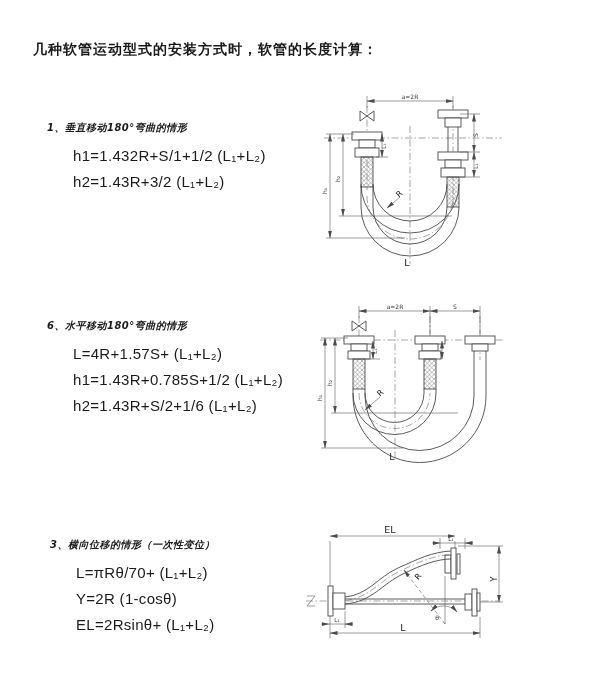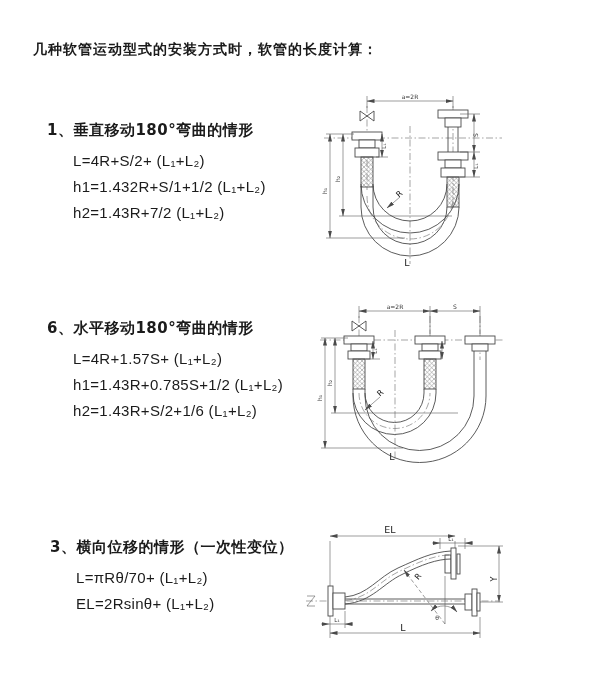--- a/index.html
+++ b/index.html
@@ -1,20 +1,20 @@
 <!DOCTYPE html>
 <html><head>
 <meta charset="utf-8">
 <style>
   html,body{margin:0;padding:0;background:#fff;}
   .page{position:relative;width:600px;height:675px;background:#fff;overflow:hidden;
         font-family:"DejaVu Sans","Liberation Sans",sans-serif;color:#1b1b1b;margin-top:16px;}
   .title{position:absolute;left:33px;top:25px;font-size:14px;font-weight:bold;letter-spacing:1px;}
   .sec{position:absolute;width:285px;}
-  .sec-heading{font-size:15px;font-weight:600;letter-spacing:0.5px;white-space:nowrap;}
+  .sec-heading{font-size:10px;font-weight:600;letter-spacing:0.5px;white-space:nowrap;font-style:italic;}
   .formulas{margin:8px 0 0 0;padding:0 0 0 26px;list-style:none;}
   .formulas li{height:26px;line-height:26px;font-size:15px;
                font-family:"Liberation Sans",sans-serif;letter-spacing:0.3px;white-space:nowrap;}
   .diag{position:absolute;}
   svg .ln{fill:none;stroke:#4a4a4a;stroke-width:0.9;}
   svg .fr{fill:#ffffff;stroke:#4a4a4a;stroke-width:0.9;}
   svg .cl{fill:none;stroke:#6a6a6a;stroke-width:0.6;stroke-dasharray:7 2.5 1.5 2.5;}
   svg .dim{fill:none;stroke:#5a5a5a;stroke-width:0.6;}
   svg .dsh{fill:none;stroke:#5a5a5a;stroke-width:0.6;stroke-dasharray:4 2.5;}
   svg .hat{stroke:#4a4a4a;stroke-width:0.9;}
@@ -26,39 +26,39 @@
 </head>
 <body>
 
 <div class="page">
 
   <div class="title">几种软管运动型式的安装方式时，软管的长度计算：</div>
 
   <section class="sec" style="left:47px;top:105px;">
     <div class="sec-heading">1、垂直移动180°弯曲的情形</div>
     <ul class="formulas">
-      <li>L=4R+S/2+ (L₁+L₂)</li>
       <li>h1=1.432R+S/1+1/2 (L₁+L₂)</li>
-      <li>h2=1.43R+7/2 (L₁+L₂)</li>
+      <li>h2=1.43R+3/2 (L₁+L₂)</li>
     </ul>
   </section>
 
   <section class="sec" style="left:47px;top:303px;">
     <div class="sec-heading">6、水平移动180°弯曲的情形</div>
     <ul class="formulas">
       <li>L=4R+1.57S+ (L₁+L₂)</li>
       <li>h1=1.43R+0.785S+1/2 (L₁+L₂)</li>
       <li>h2=1.43R+S/2+1/6 (L₁+L₂)</li>
     </ul>
   </section>
 
   <section class="sec" style="left:50px;top:522px;">
     <div class="sec-heading">3、横向位移的情形（一次性变位）</div>
     <ul class="formulas">
       <li>L=πRθ/70+ (L₁+L₂)</li>
+      <li>Y=2R (1-cosθ)</li>
       <li>EL=2Rsinθ+ (L₁+L₂)</li>
     </ul>
   </section>
 
   <svg class="diag" style="left:310px;top:70px;" width="290" height="185" viewBox="0 0 290 185">
     <defs>
       <marker id="e1" orient="auto" markerWidth="8" markerHeight="4" refX="7.5" refY="2" markerUnits="userSpaceOnUse">
         <path d="M0,0 L8,2 L0,4 Z" fill="#4a4a4a"></path>
         </marker>
       <marker id="s1" orient="auto-start-reverse" markerWidth="8" markerHeight="4" refX="7.5" refY="2" markerUnits="userSpaceOnUse">

